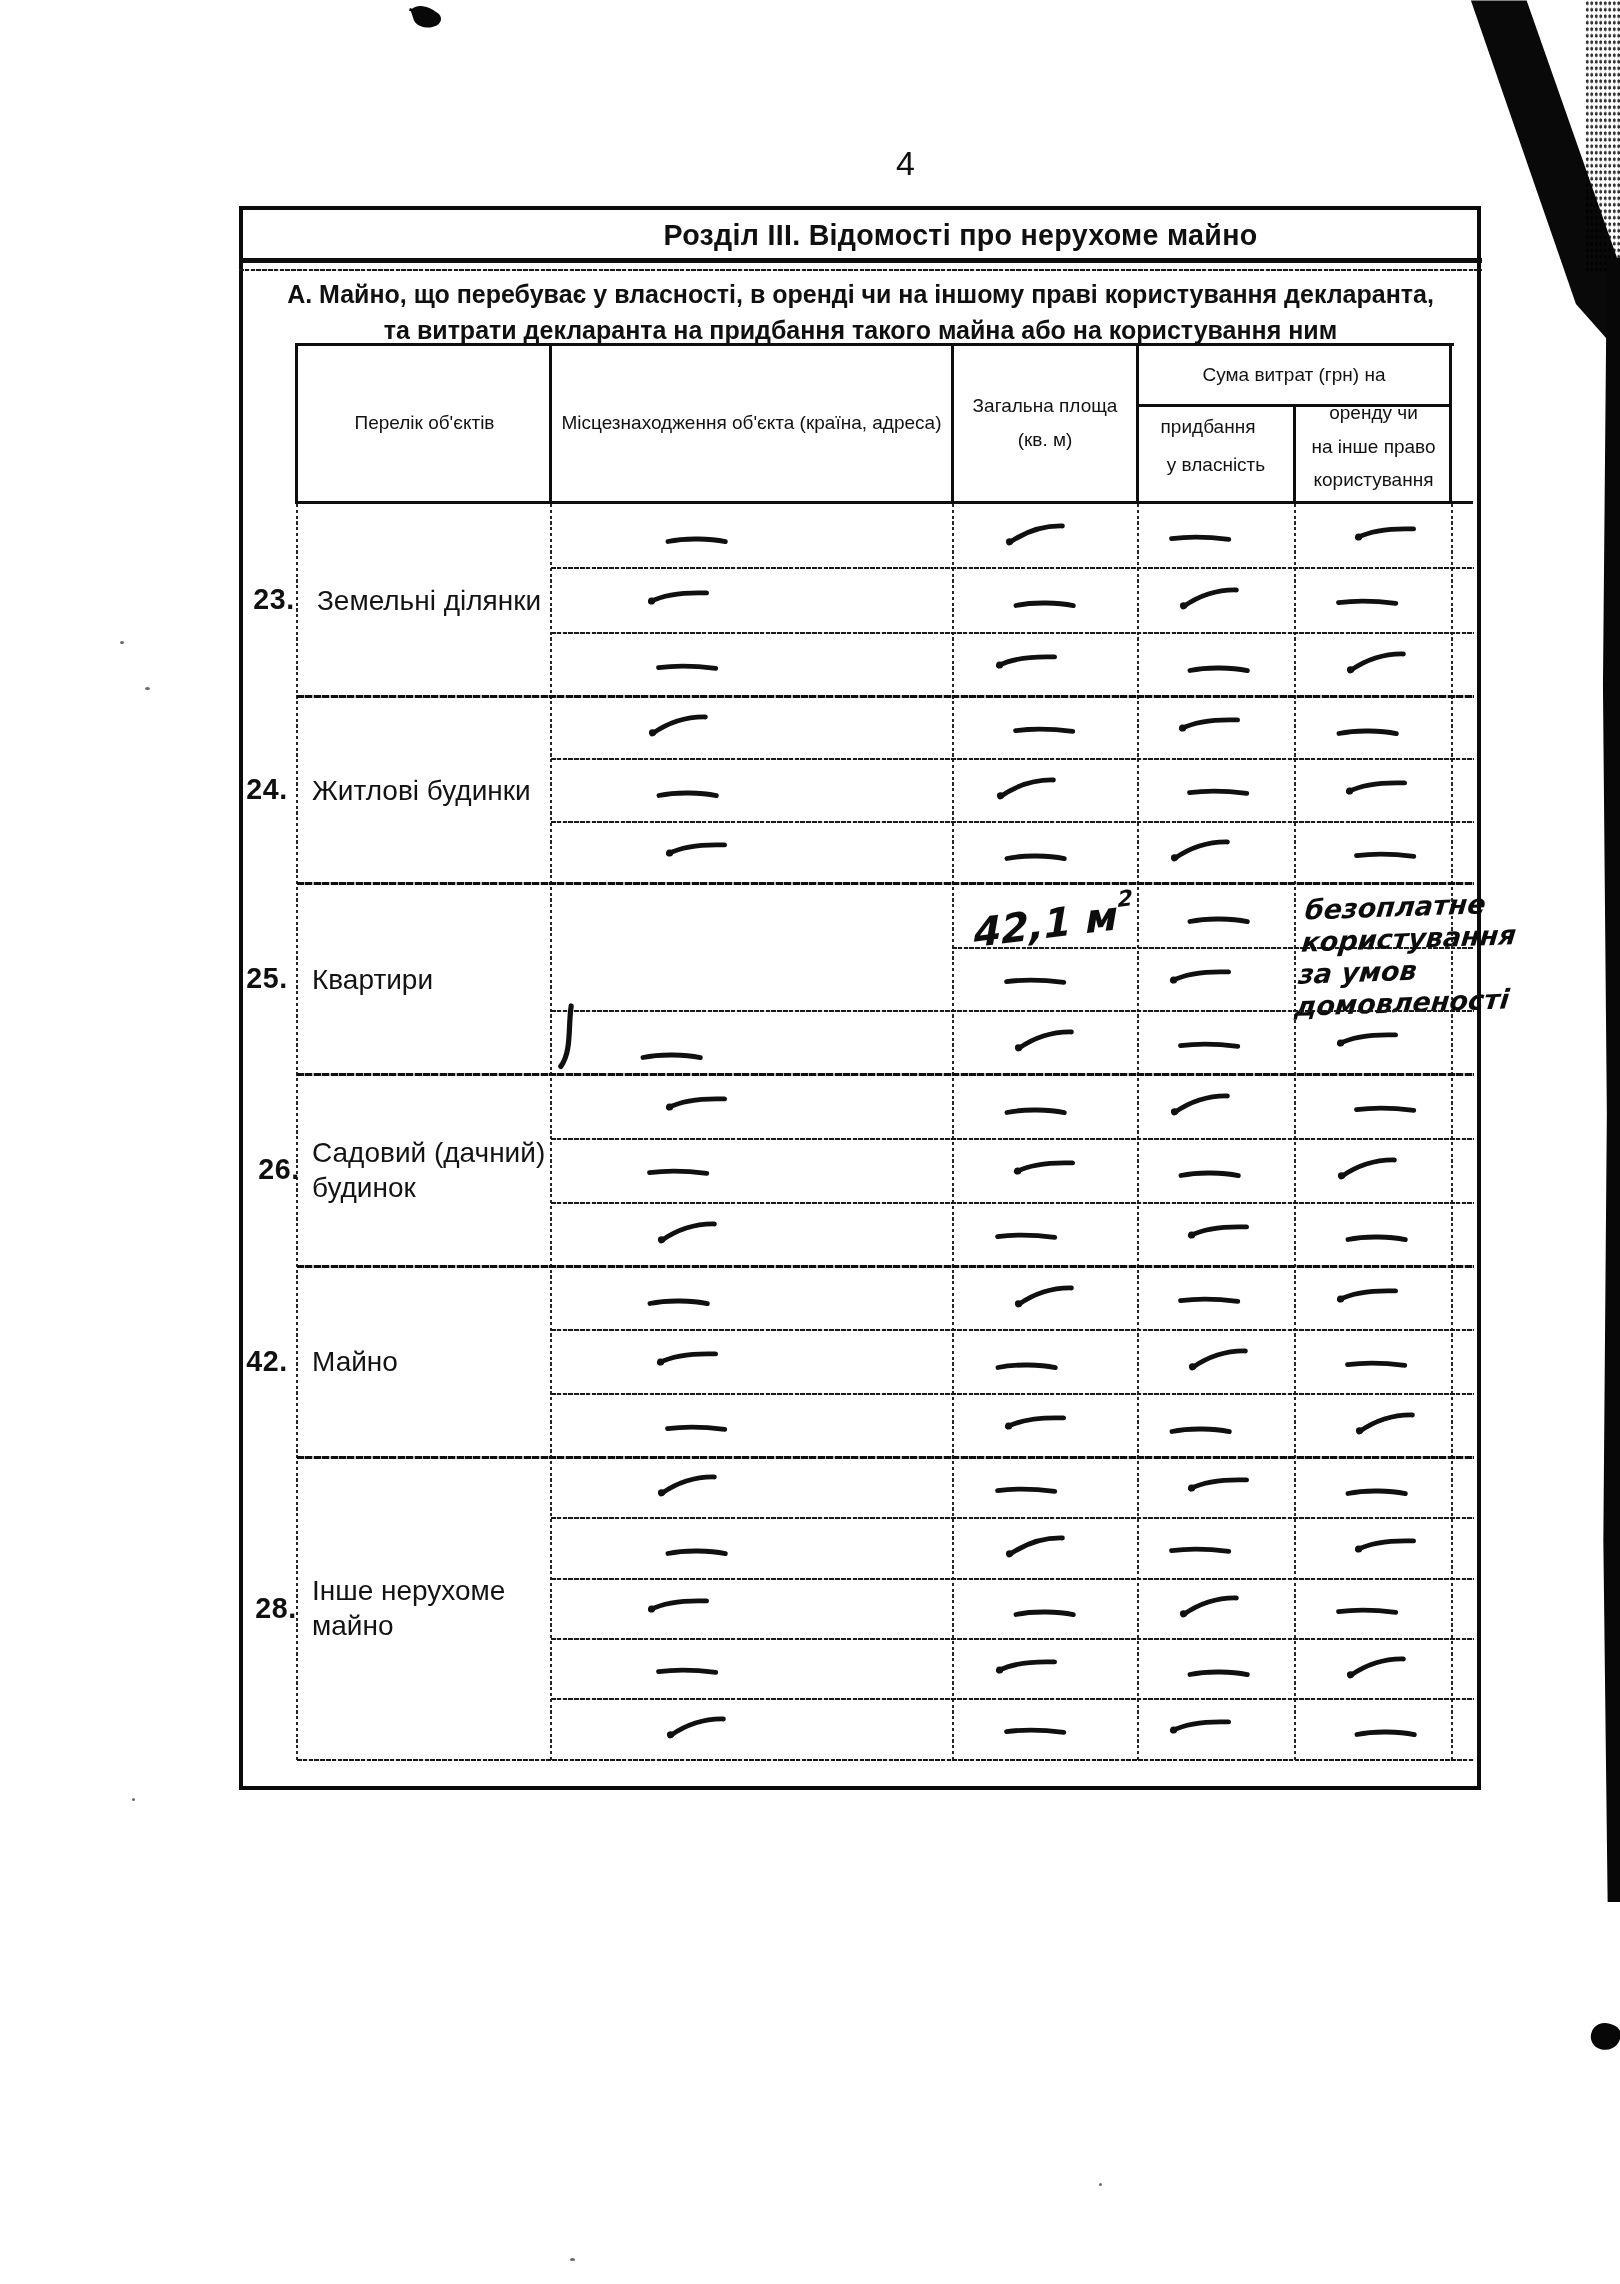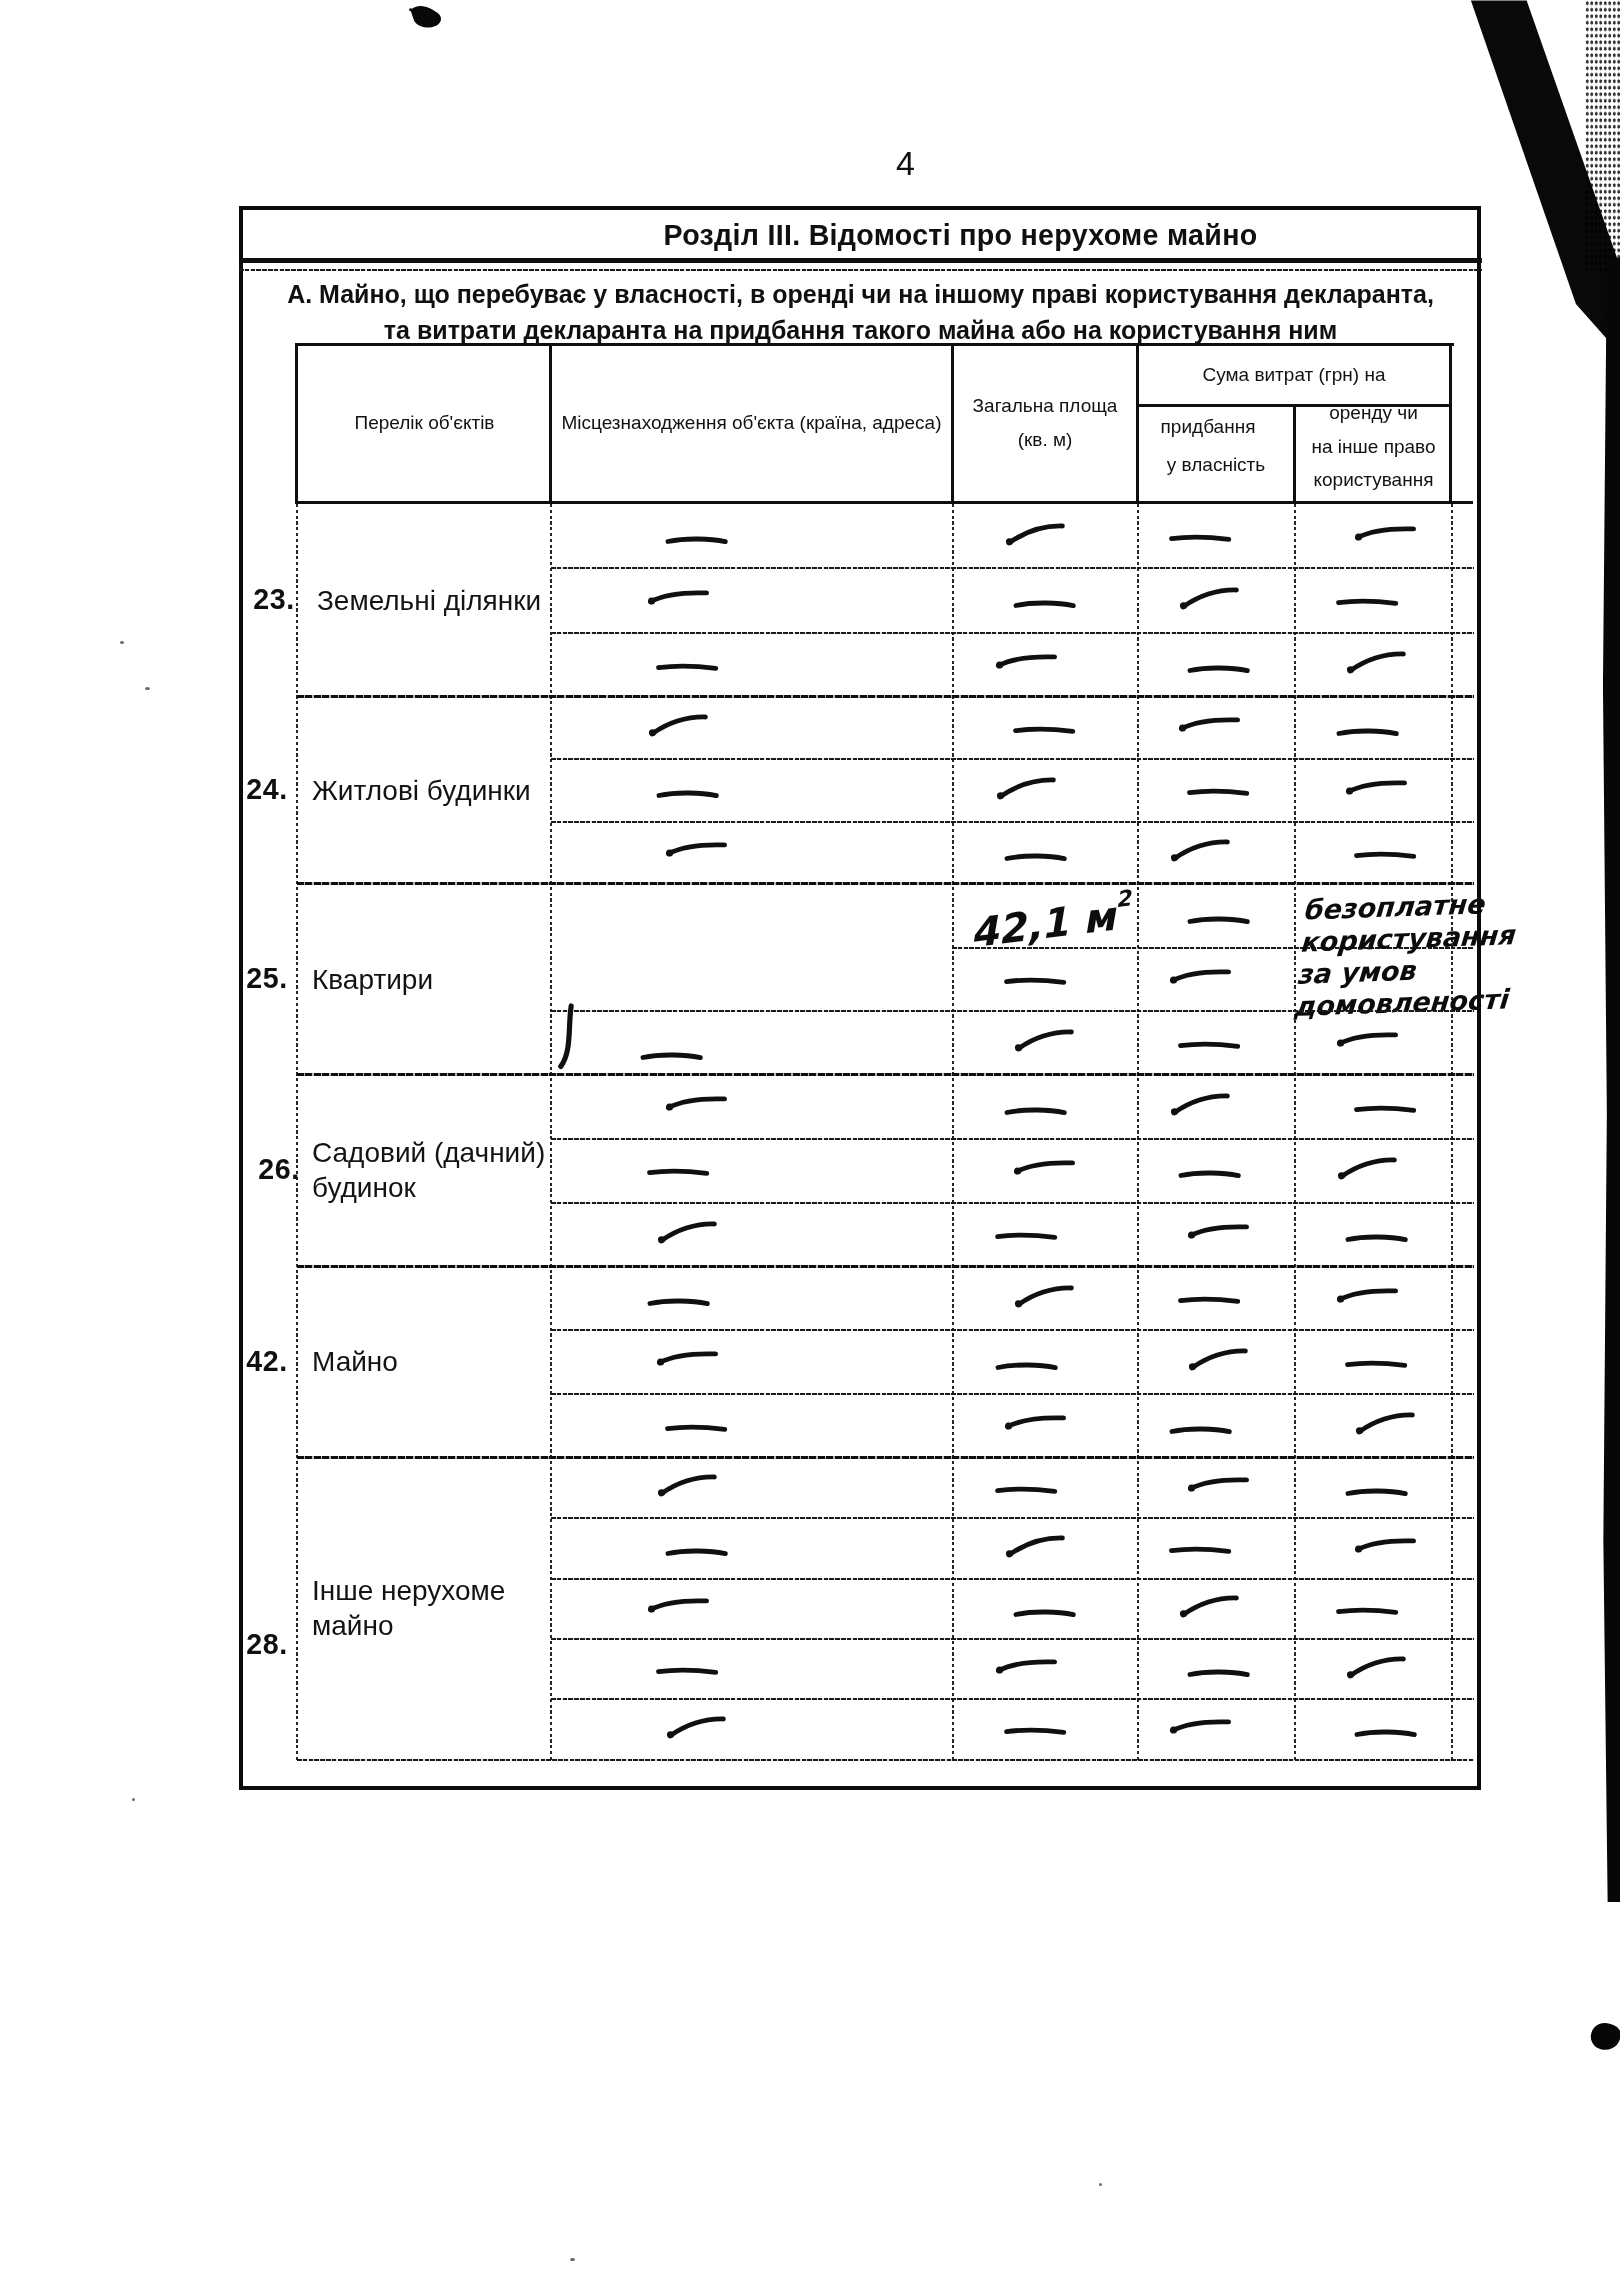--- a/index.html
+++ b/index.html
@@ -418,21 +418,21 @@
         <svg width="65" height="18" viewBox="0 0 100 28">
           <path d="M6 21 C 34 13, 72 12, 95 15"></path>
         </svg>
       </div>
       <div class="abs dash" style="left: 1353px; top: 1413px; width: 65px; height: 18px; transform: rotate(-8deg);">
         <svg width="65" height="18" viewBox="0 0 100 28">
           <path d="M8 23 C 38 8, 68 5, 93 9"></path>
           <circle cx="8" cy="22" r="5.5" fill="#101010" stroke="none"></circle>
         </svg>
       </div>
-      <div class="abs num" style="left: 239px; top: 1628px; width: 56px;">28.</div>
+      <div class="abs num" style="left: 239px; top: 1592px; width: 56px; padding-left: 9px;">28.</div>
       <div class="abs lbl" style="left: 312px; top: 1573px; width: 234px;">Інше нерухоме</div>
       <div class="abs lbl" style="left: 312px; top: 1608px; width: 234px;">майно</div>
       <div class="abs rline" style="left: 551px; top: 1517px; width: 923px;"></div>
       <div class="abs dash" style="left: 655px; top: 1475px; width: 65px; height: 18px; transform: rotate(-8deg);">
         <svg width="65" height="18" viewBox="0 0 100 28">
           <path d="M8 23 C 38 8, 68 5, 93 9"></path>
           <circle cx="8" cy="22" r="5.5" fill="#101010" stroke="none"></circle>
         </svg>
       </div>
       <div class="abs dash" style="left: 994px; top: 1482px; width: 65px; height: 18px; transform: rotate(2deg);">

